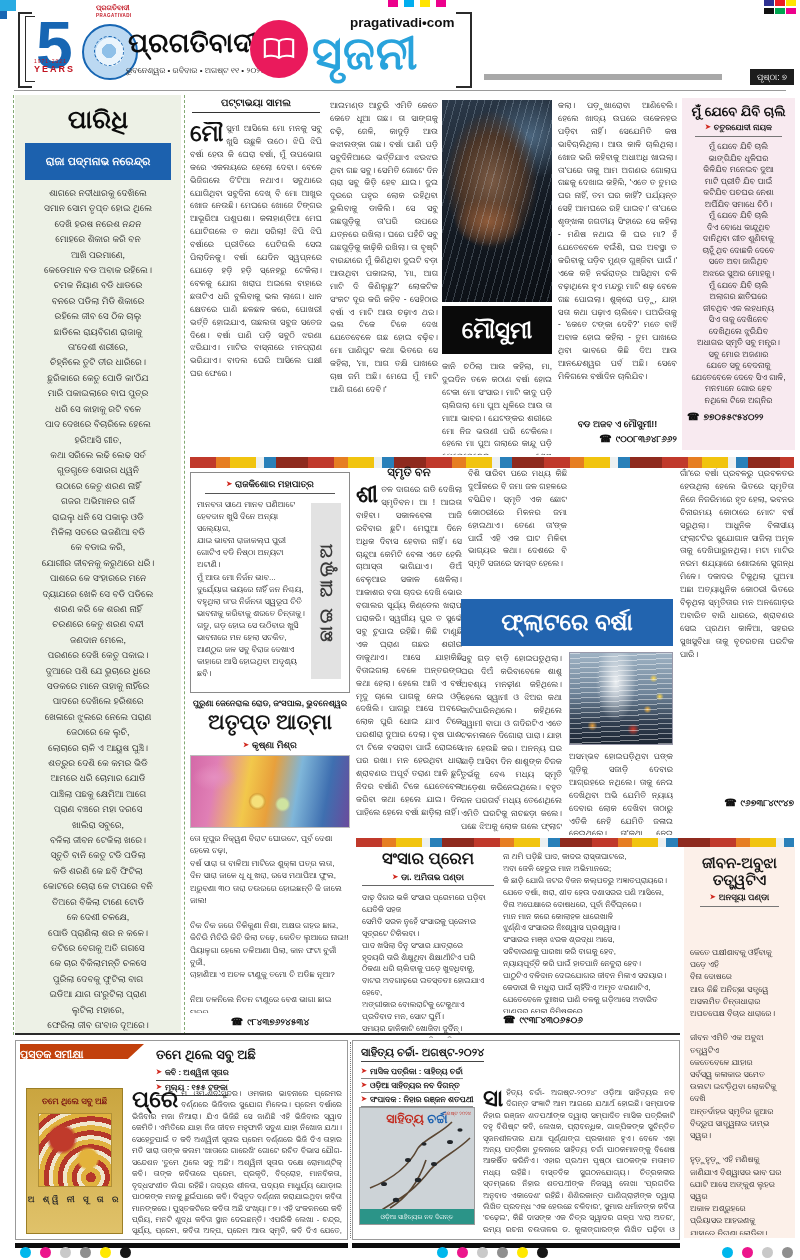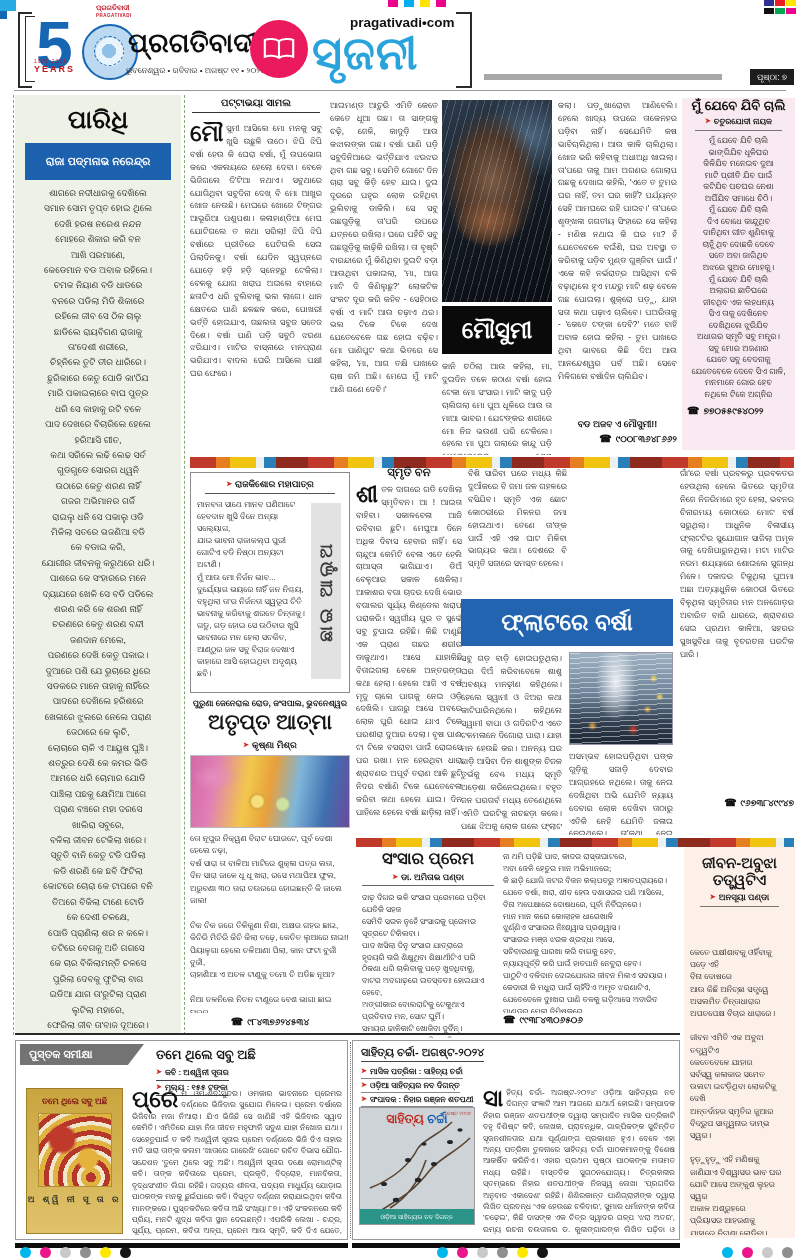--- a/index.html
+++ b/index.html
@@ -63,21 +63,21 @@
        radial-gradient(ellipse 70px 60px at 80% 18%,rgba(110,150,185,.55),transparent 70%),
        linear-gradient(160deg,#2c3a4a 0%,#121820 60%,#0a0d12 100%);}
   .mou-titlebox{left:442px;top:306px;width:110px;height:48px;background:#0a0a0a;color:#fff;font-size:23px;font-weight:bold;text-align:center;line-height:48px;}
   .mou-c3{left:442px;top:360px;width:110px;height:95px;}
   .mou-c4{left:558px;top:99px;width:119px;height:356px;}
   .mou-c4 .body{height:318px;overflow:hidden;}
   .mou-end{text-align:center;font-weight:bold;font-size:9px;margin-top:2px;}
   .mou-phone{text-align:right;margin-top:3px;}
 
   
-  .mj{left:682px;top:98px;width:113px;height:352px;background:#f8eaf0;overflow:hidden;padding:0 5px;box-sizing:border-box;}
+  .mj{left:682px;top:98px;width:113px;height:352px;background:#f8eaf0;overflow:hidden;padding:6px 5px;box-sizing:border-box;}
   .mj-title{text-align:center;font-size:13px;font-weight:bold;color:#0c0c0c;}
   .mj-author{text-align:center;font-size:8px;font-weight:bold;margin:3px 8px 4px;border-bottom:1px solid #777;padding-bottom:3px;}
   .mj-lines{font-size:8.2px;line-height:11.55px;text-align:center;color:#222;height:268px;overflow:hidden;}
   .mj-phone{margin-top:2px;}
 
   
   .strip{background:repeating-linear-gradient(90deg,#c0392b 0 26px,#e67e22 26px 40px,#f1c40f 40px 66px,#ecf0f1 66px 74px,#2980b9 74px 86px,#8e2a1e 86px 118px);}
   .strip1{left:190px;top:457px;width:604px;height:11px;}
   .strip2{left:356px;top:838px;width:438px;height:9px;}
 
@@ -130,21 +130,21 @@
   
   .jee{left:684px;top:847px;width:111px;height:391px;background:#fcf0e9;overflow:hidden;padding:7px 6px;box-sizing:border-box;}
   .jee-title{text-align:center;font-size:15px;font-weight:bold;line-height:17px;}
   .jee-author{text-align:center;font-size:8.5px;font-weight:bold;margin:4px 10px 5px;border-bottom:1px solid #777;padding-bottom:3px;}
   .jee-lines{font-size:8.1px;line-height:12.2px;color:#222;height:288px;overflow:hidden;margin-top:40px;}
   .jee-phone{text-align:center;margin-top:3px;}
 
   
   .botrule{left:15px;top:1033px;width:665px;height:2px;background:#2a2a2a;}
   .bk-box{left:15px;top:1040px;width:333px;height:200px;border:1px solid #999;box-sizing:border-box;background:#fff;}
-  .bk-banner{position:absolute;left:4px;top:3px;width:124px;height:21px;background:#737373;color:#fff;font-size:11px;font-weight:bold;line-height:21px;padding-left:9px;box-sizing:border-box;clip-path:polygon(0 0,100% 0,87% 100%,0 100%);}
+  .bk-banner{position:absolute;left:4px;top:3px;width:124px;height:15px;background:#c2410c;color:#fff;font-size:11px;font-weight:bold;line-height:21px;box-sizing:border-box;clip-path:polygon(0 0,100% 0,87% 100%,0 100%);}
   .bk-title{position:absolute;left:140px;top:6px;font-size:13px;font-weight:bold;}
   .bk-b1{position:absolute;left:140px;top:27px;font-size:8px;font-weight:bold;}
   .bk-b2{position:absolute;left:140px;top:42px;font-size:8px;font-weight:bold;}
   .bk-cover{position:absolute;left:10px;top:47px;width:97px;height:146px;background:linear-gradient(#caa53f,#e0c26a);border:1px solid #9c7f26;box-sizing:border-box;text-align:center;}
   .bk-cover-title{font-size:8.5px;font-weight:bold;color:#7a1212;padding-top:7px;line-height:11px;}
   .bk-art{margin:6px auto 0;width:72px;height:72px;background:
       radial-gradient(circle 26px at 32% 35%,#c03a2b 0 45%,transparent 60%),
       radial-gradient(circle 20px at 68% 62%,#e3b33c 0 45%,transparent 60%),
       repeating-radial-gradient(circle at 72% 88%,#b5372a 0 5px,#e0b23f 5px 10px,#f0e6cc 10px 14px);
       border:1px solid #b08f36;}

